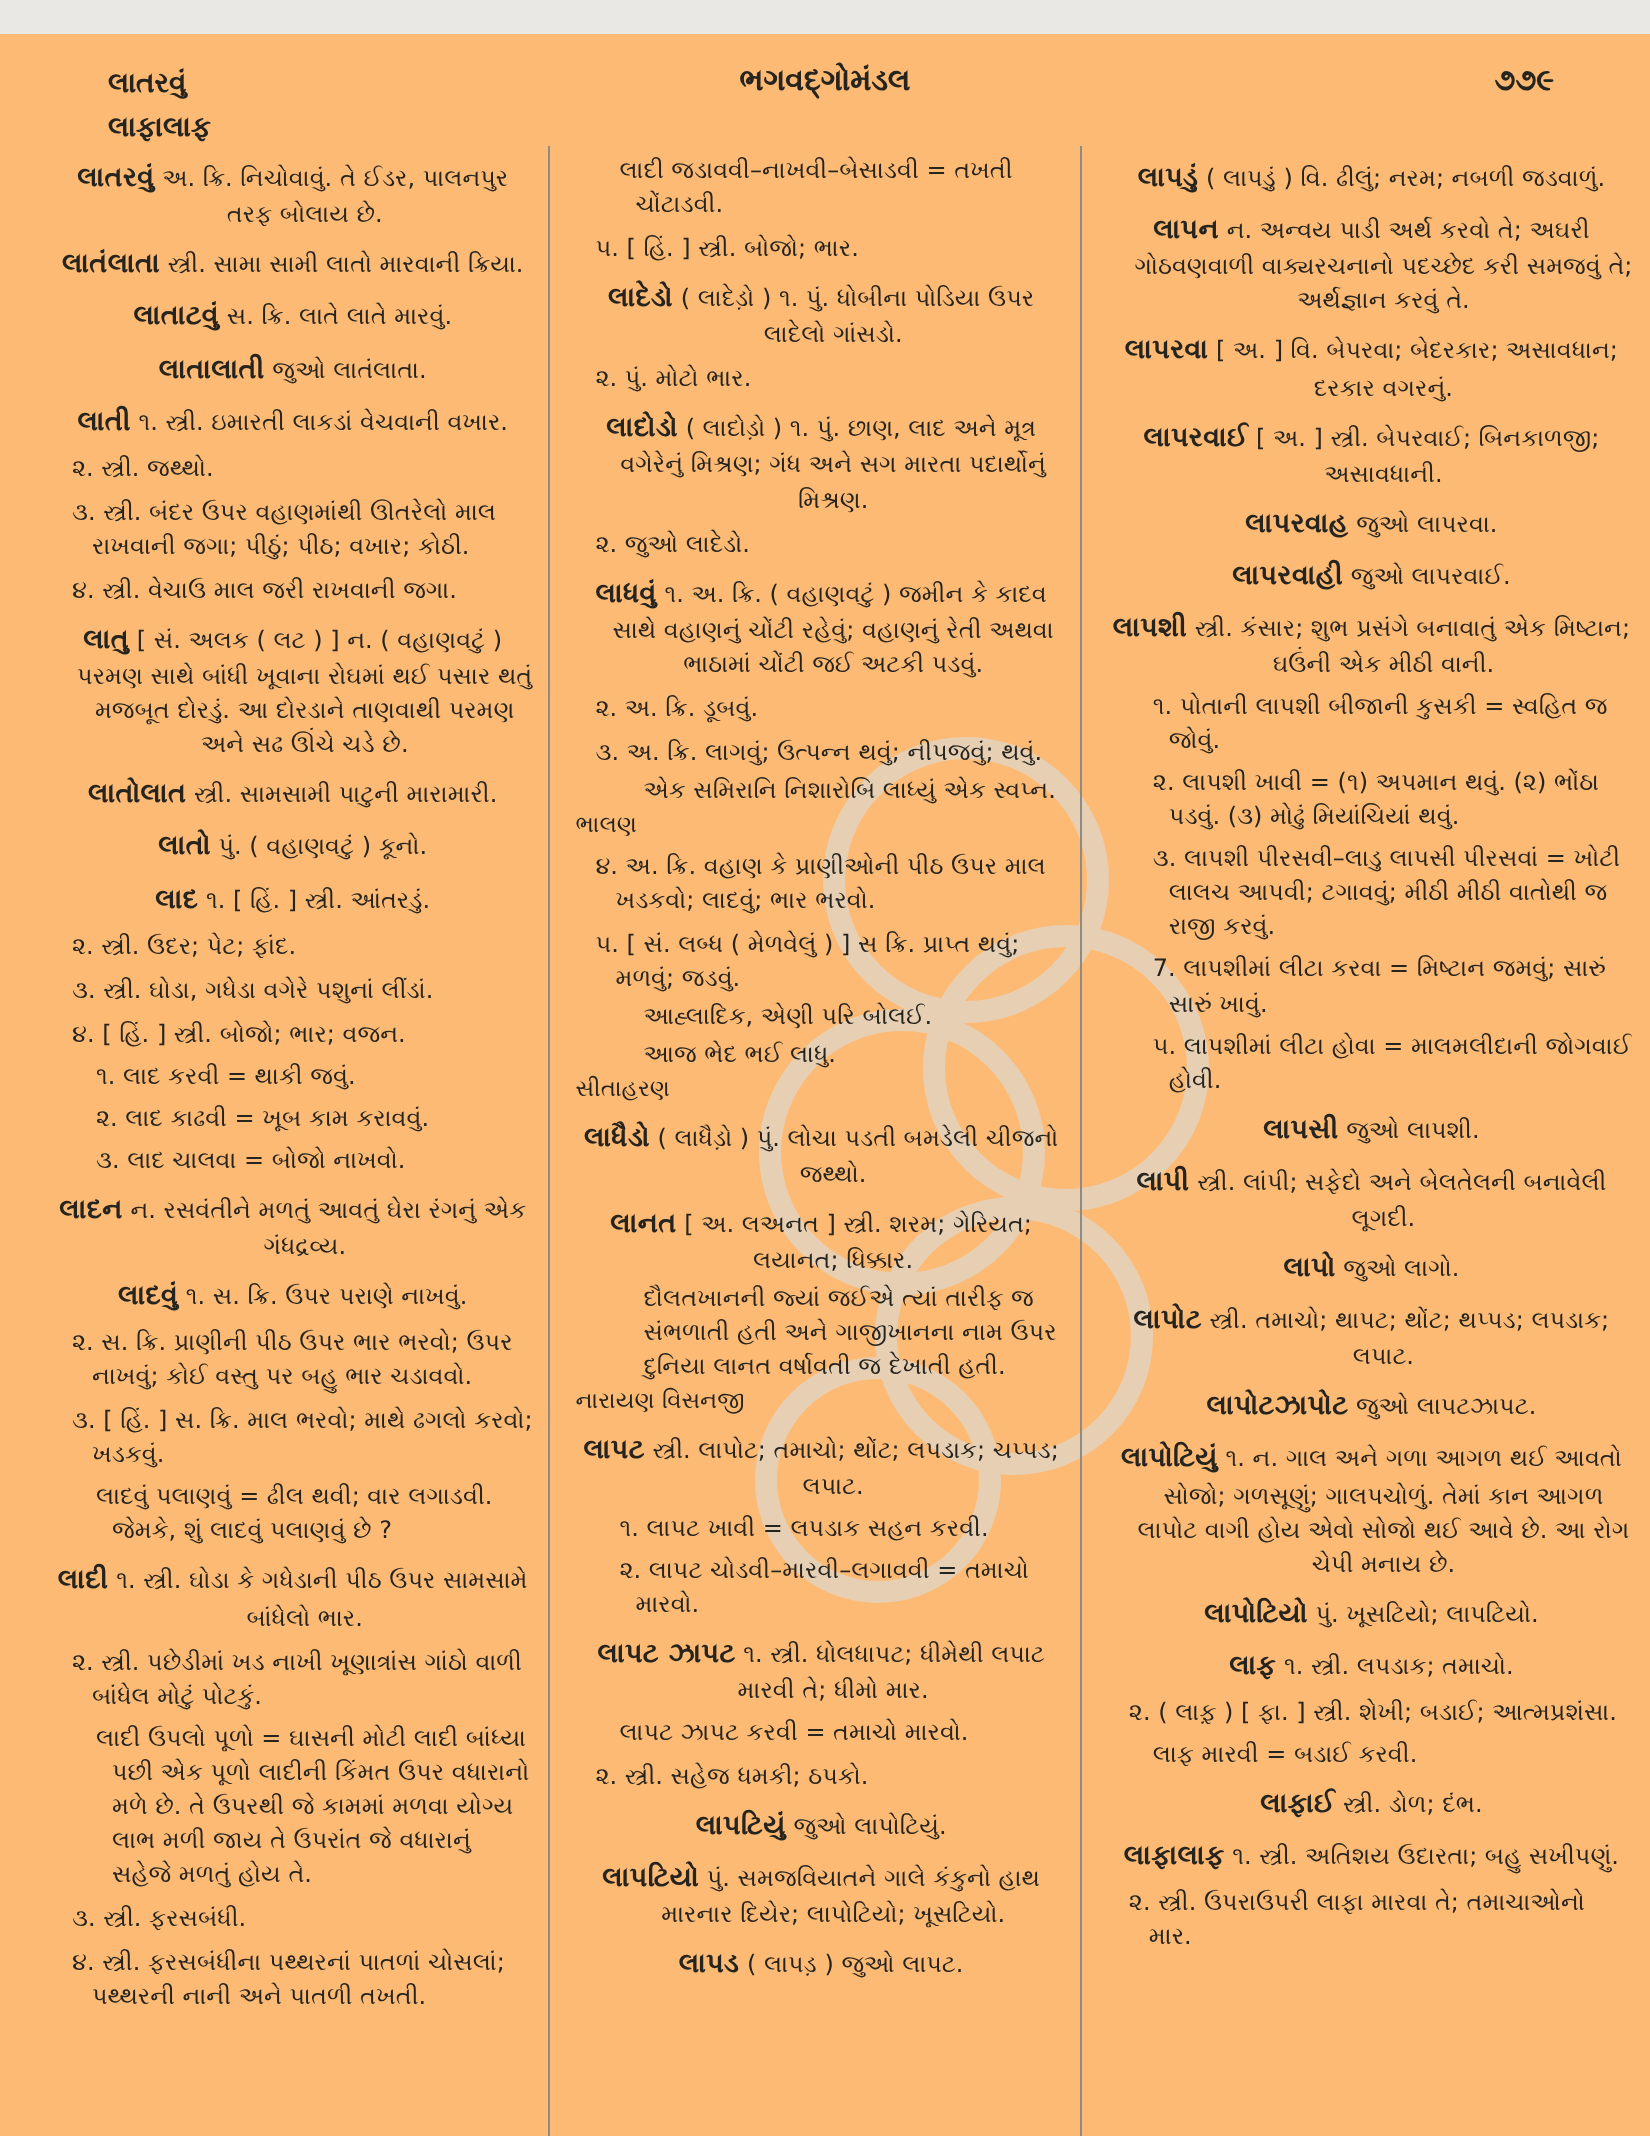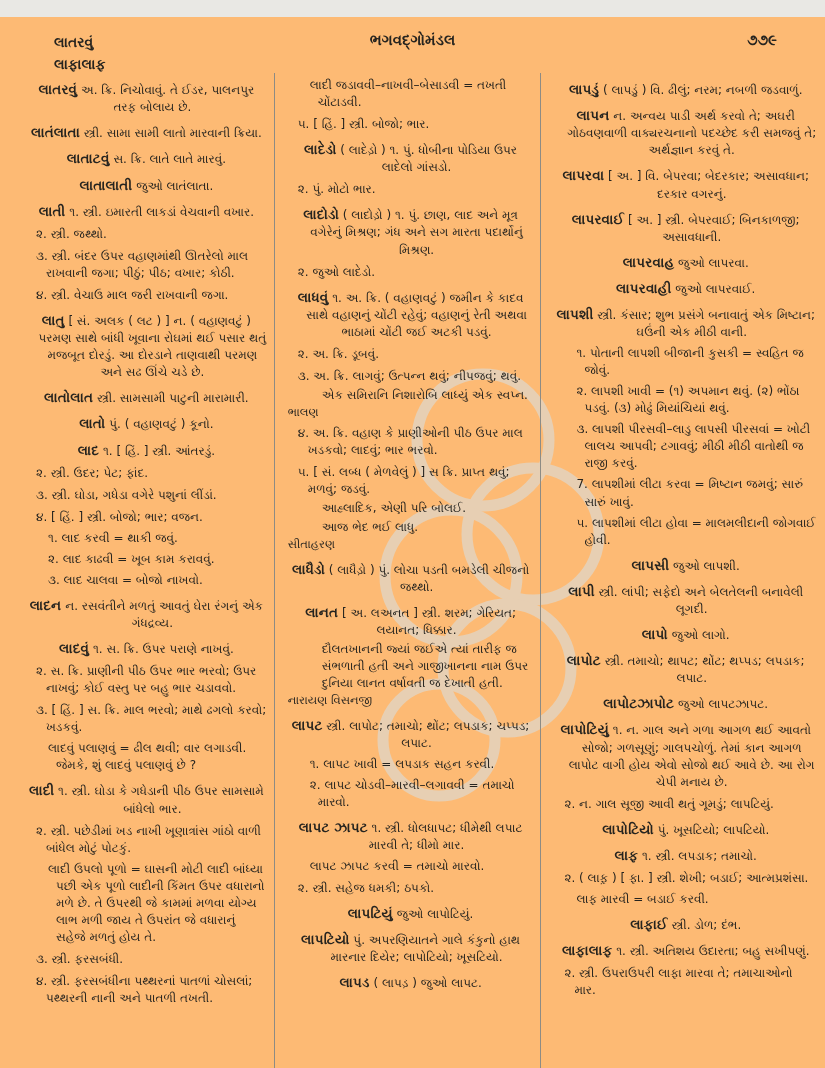--- a/index.html
+++ b/index.html
@@ -107,21 +107,21 @@
         <p class="para entry"><b>લાનત</b> <span>[ અ. લઅનત ] સ્ત્રી. શરમ; ગેરિયત; લયાનત; ધિક્કાર.</span></p>
         <p class="para quote"><span>દૌલતખાનની જ્યાં જઈએ ત્યાં તારીફ જ સંભળાતી હતી અને ગાજીખાનના નામ ઉપર દુનિયા લાનત વર્ષાવતી જ દેખાતી હતી.</span></p>
         <p class="para attrib"><span>નારાયણ વિસનજી</span></p>
         <p class="para entry"><b>લાપટ</b> <span>સ્ત્રી. લાપોટ; તમાચો; થોંટ; લપડાક; ચપ્પડ; લપાટ.</span></p>
         <p class="para idiom"><span>૧. લાપટ ખાવી = લપડાક સહન કરવી.</span></p>
         <p class="para idiom"><span>૨. લાપટ ચોડવી–મારવી–લગાવવી = તમાચો મારવો.</span></p>
         <p class="para entry"><b>લાપટ ઝાપટ</b> <span>૧. સ્ત્રી. ધોલધાપટ; ધીમેથી લપાટ મારવી તે; ધીમો માર.</span></p>
         <p class="para idiom"><span>લાપટ ઝાપટ કરવી = તમાચો મારવો.</span></p>
         <p class="para sense"><span>૨. સ્ત્રી. સહેજ ધમકી; ઠપકો.</span></p>
         <p class="para entry"><b>લાપટિયું</b> <span>જુઓ લાપોટિયું.</span></p>
-        <p class="para entry"><b>લાપટિયો</b> <span>પું. અપરણિયાતને ગાલે કંકુનો હાથ મારનાર દિયેર; લાપોટિયો; ખૂસટિયો.</span></p>
+        <p class="para entry"><b>લાપટિયો</b> <span>પું. સમજવિયાતને ગાલે કંકુનો હાથ મારનાર દિયેર; લાપોટિયો; ખૂસટિયો.</span></p>
         <p class="para entry"><b>લાપડ</b> <span>( લાપડ઼ ) જુઓ લાપટ.</span></p>
       </div>
     <div class="col col-3">
         <p class="para entry"><b>લાપડું</b> <span>( લાપડ઼ું ) વિ. ઢીલું; નરમ; નબળી જડવાળું.</span></p>
         <p class="para entry"><b>લાપન</b> <span>ન. અન્વય પાડી અર્થ કરવો તે; અઘરી ગોઠવણવાળી વાક્યરચનાનો પદચ્છેદ કરી સમજવું તે; અર્થજ્ઞાન કરવું તે.</span></p>
         <p class="para entry"><b>લાપરવા</b> <span>[ અ. ] વિ. બેપરવા; બેદરકાર; અસાવધાન; દરકાર વગરનું.</span></p>
         <p class="para entry"><b>લાપરવાઈ</b> <span>[ અ. ] સ્ત્રી. બેપરવાઈ; બિનકાળજી; અસાવધાની.</span></p>
         <p class="para entry"><b>લાપરવાહ</b> <span>જુઓ લાપરવા.</span></p>
         <p class="para entry"><b>લાપરવાહી</b> <span>જુઓ લાપરવાઈ.</span></p>
         <p class="para entry"><b>લાપશી</b> <span>સ્ત્રી. કંસાર; શુભ પ્રસંગે બનાવાતું એક મિષ્ટાન; ઘઉંની એક મીઠી વાની.</span></p>
@@ -129,21 +129,20 @@
         <p class="para idiom"><span>૨. લાપશી ખાવી = (૧) અપમાન થવું. (૨) ભોંઠા પડવું. (૩) મોઢું મિયાંચિયાં થવું.</span></p>
         <p class="para idiom"><span>૩. લાપશી પીરસવી–લાડુ લાપસી પીરસવાં = ખોટી લાલચ આપવી; ટગાવવું; મીઠી મીઠી વાતોથી જ રાજી કરવું.</span></p>
         <p class="para idiom"><span>7. લાપશીમાં લીટા કરવા = મિષ્ટાન જમવું; સારું સારું ખાવું.</span></p>
         <p class="para idiom"><span>૫. લાપશીમાં લીટા હોવા = માલમલીદાની જોગવાઈ હોવી.</span></p>
         <p class="para entry"><b>લાપસી</b> <span>જુઓ લાપશી.</span></p>
         <p class="para entry"><b>લાપી</b> <span>સ્ત્રી. લાંપી; સફેદો અને બેલતેલની બનાવેલી લૂગદી.</span></p>
         <p class="para entry"><b>લાપો</b> <span>જુઓ લાગો.</span></p>
         <p class="para entry"><b>લાપોટ</b> <span>સ્ત્રી. તમાચો; થાપટ; થોંટ; થપ્પડ; લપડાક; લપાટ.</span></p>
         <p class="para entry"><b>લાપોટઝાપોટ</b> <span>જુઓ લાપટઝાપટ.</span></p>
         <p class="para entry"><b>લાપોટિયું</b> <span>૧. ન. ગાલ અને ગળા આગળ થઈ આવતો સોજો; ગળસૂણું; ગાલપચોળું. તેમાં કાન આગળ લાપોટ વાગી હોય એવો સોજો થઈ આવે છે. આ રોગ ચેપી મનાય છે.</span></p>
-        <p class="para sense"><span>૨. ન. ગાલ સૂજી આવી થતું ગૂમડું; લાપટિયું.</span></p>
         <p class="para entry"><b>લાપોટિયો</b> <span>પું. ખૂસટિયો; લાપટિયો.</span></p>
         <p class="para entry"><b>લાફ</b> <span>૧. સ્ત્રી. લપડાક; તમાચો.</span></p>
         <p class="para sense"><span>૨. ( લાફ઼ ) [ ફા. ] સ્ત્રી. શેખી; બડાઈ; આત્મપ્રશંસા.</span></p>
         <p class="para idiom"><span>લાફ મારવી = બડાઈ કરવી.</span></p>
         <p class="para entry"><b>લાફાઈ</b> <span>સ્ત્રી. ડોળ; દંભ.</span></p>
         <p class="para entry"><b>લાફાલાફ</b> <span>૧. સ્ત્રી. અતિશય ઉદારતા; બહુ સખીપણું.</span></p>
         <p class="para sense"><span>૨. સ્ત્રી. ઉપરાઉપરી લાફા મારવા તે; તમાચાઓનો માર.</span></p>
       </div>
   </div>
 

